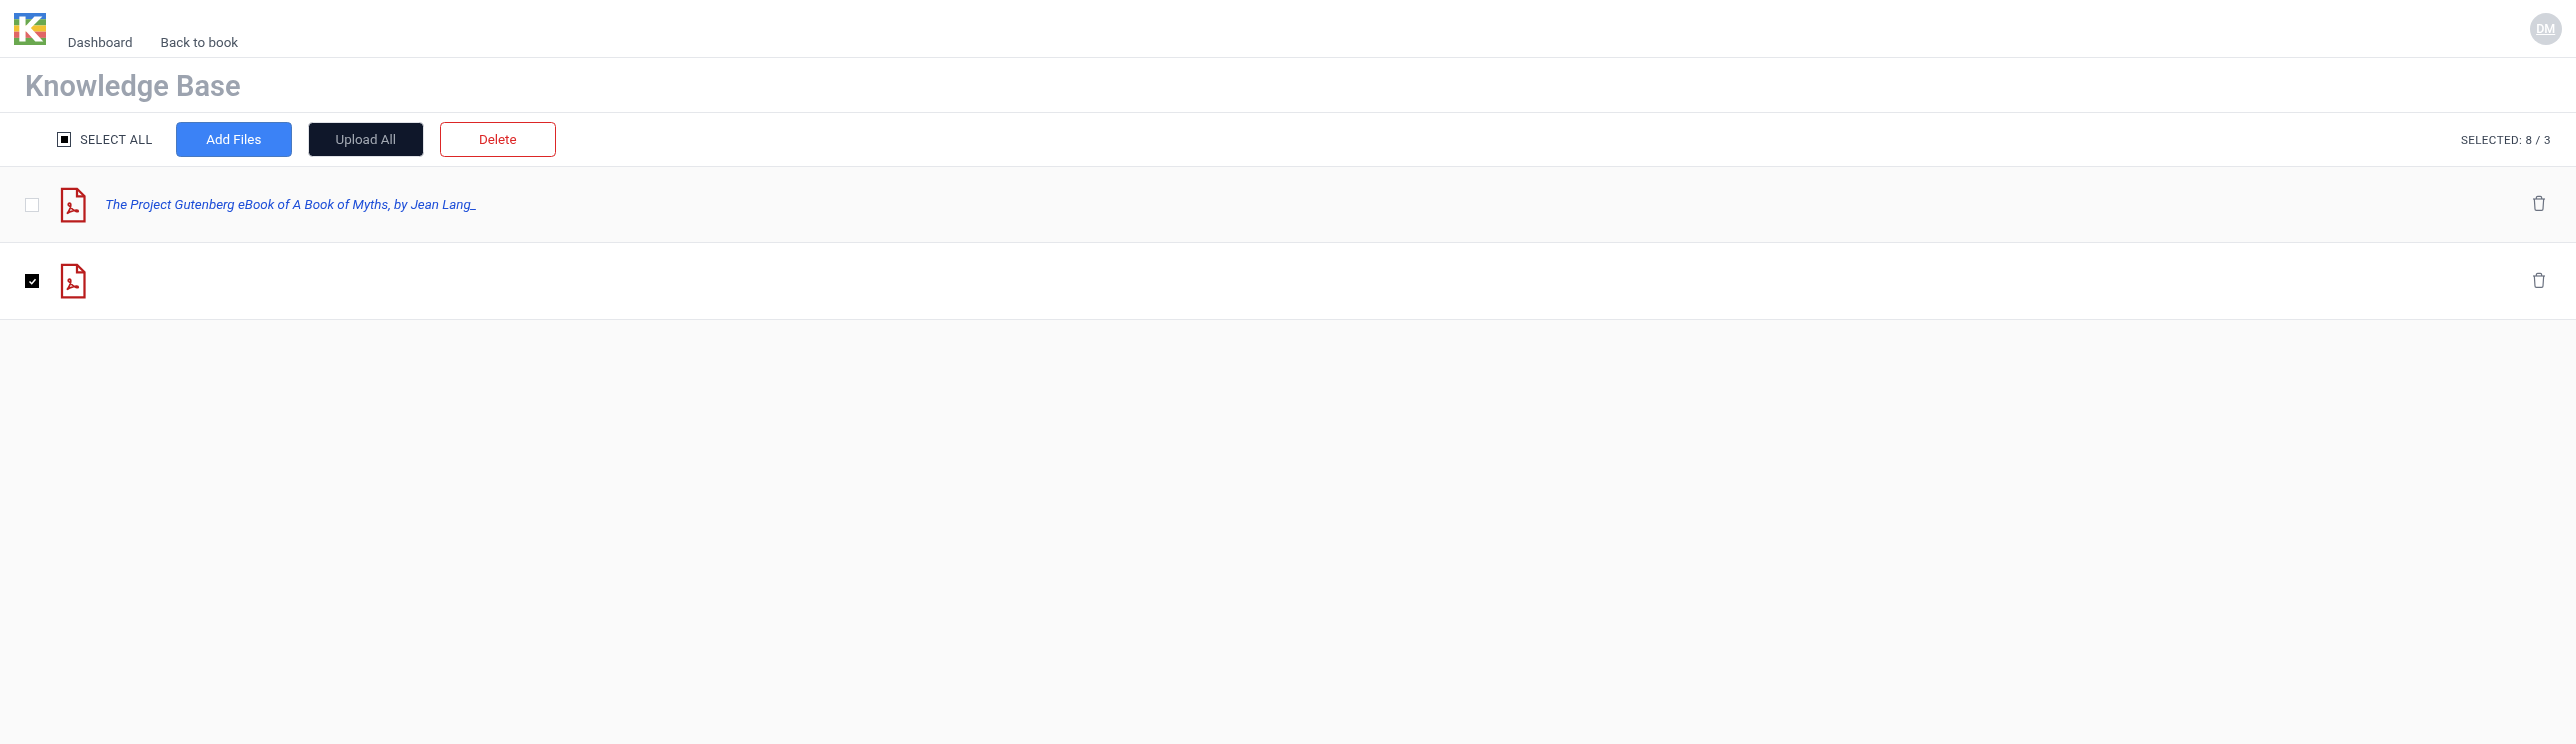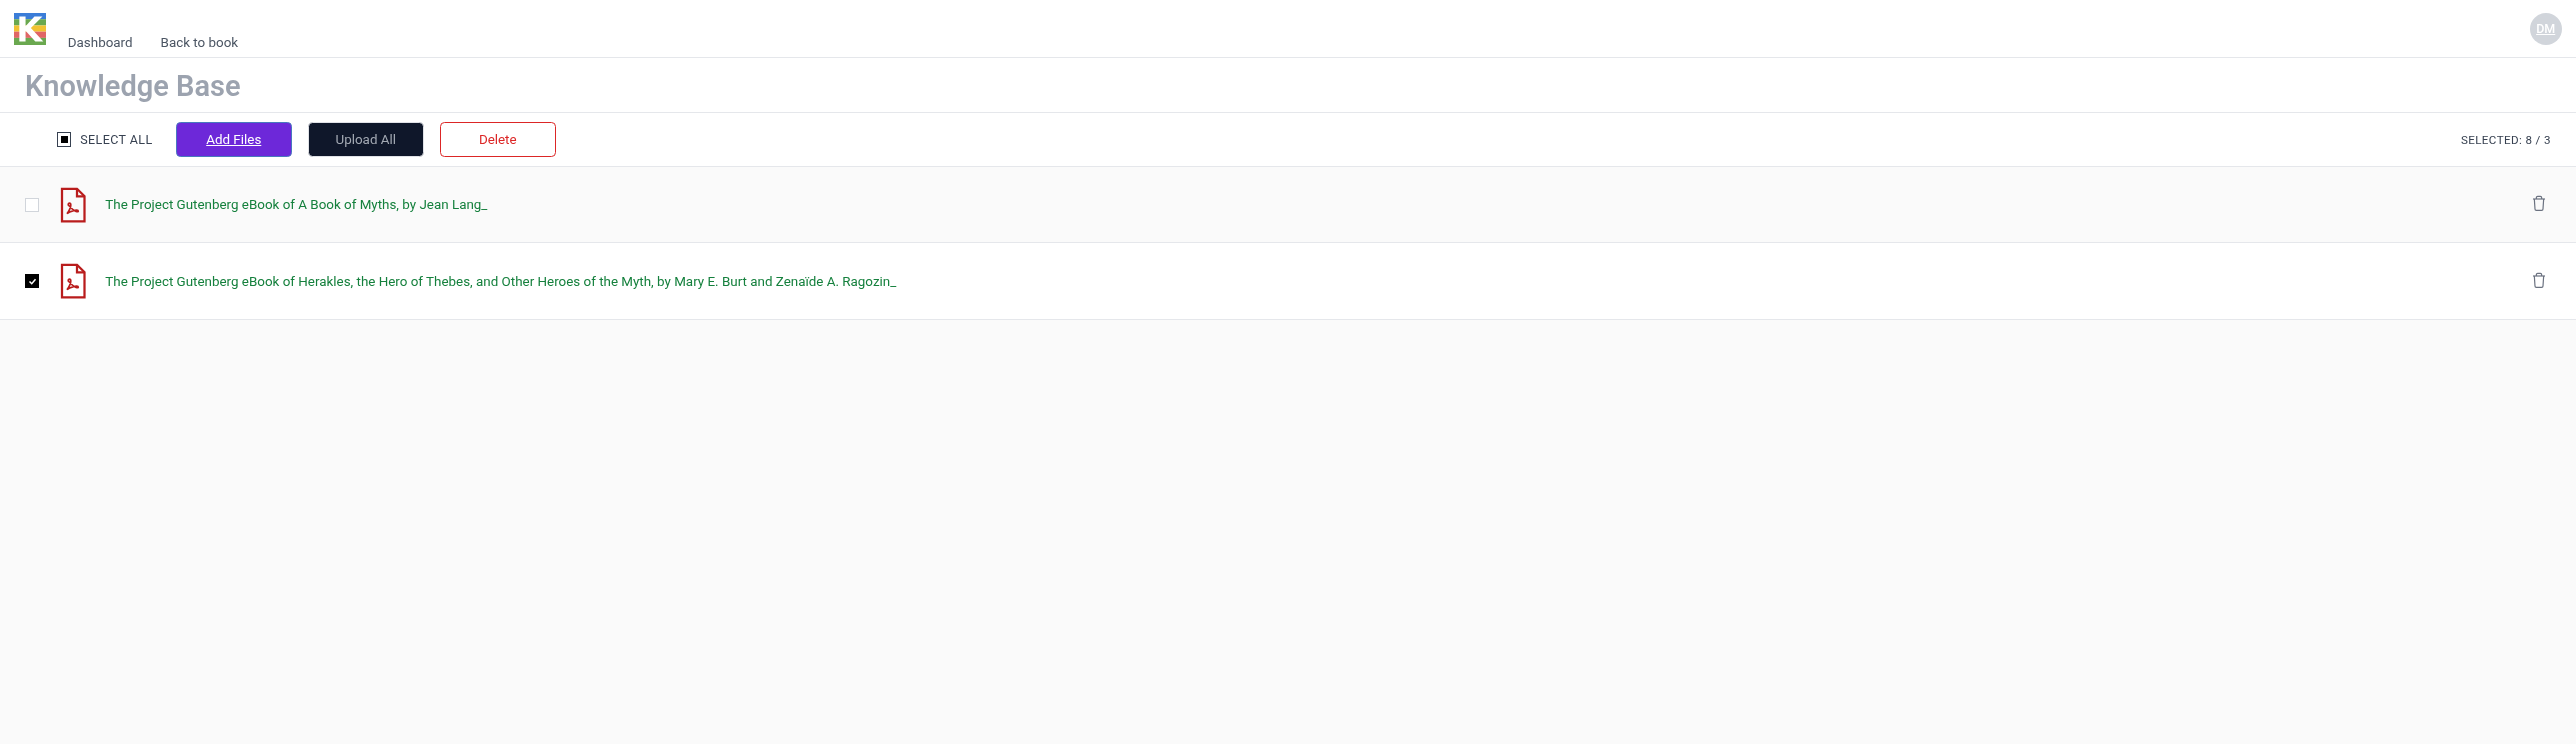--- a/index.html
+++ b/index.html
@@ -106,25 +106,24 @@
     }
     .btn {
       padding: 9px 21.5px;
       border-radius: 4.5px;
       font-size: 13.4px;
       cursor: pointer;
       border: 0.9px solid transparent;
       font-family: inherit;
     }
     .btn-primary {
-      background: #6d28d9;
+      background: #3b82f6;
       color: #fff;
       border-color: #4879bf;
       min-width: 116px;
-      text-decoration: underline;
     }
     .btn-disabled {
       background: #0f172a;
       color: #a3a9b3;
       border: 0.9px solid #e0e2e7;
       cursor: default;
       min-width: 116px;
     }
     .btn-danger {
       background: #fff;
@@ -152,21 +151,22 @@
     .file-row:nth-child(odd) { background: #fafafa; }
     .file-row:nth-child(even) { background: #fff; }
     .file-icon {
       width: 30px;
       height: 36px;
       flex-shrink: 0;
     }
     .file-icon svg { width: 100%; height: 100%; }
     .file-name {
       font-size: 13.4px;
-      color: #15803d;
+      color: #1d4ed8;
+      font-style: italic;
     }
     .trash-btn {
       margin-left: auto;
       background: none;
       border: none;
       cursor: pointer;
       color: #6b7280;
       padding: 3.6px;
       display: flex;
       align-items: center;
@@ -239,21 +239,20 @@
           <path d="M2 6 L5 9 L10 3" stroke="#fff" stroke-width="2" fill="none"></path>
         </svg>
     </div>
     <div class="file-icon">
       <svg viewBox="0 0 24 28" fill="none" stroke="#b91c1c" stroke-width="1.8">
         <path d="M4 1 L16 1 L22 7 L22 27 L4 27 Z"></path>
         <path d="M16 1 L16 7 L22 7"></path>
         <path d="M9 14 C9 12 11 12 11 14 C11 17 8 21 8 21 C10 19 17 17 17 19 C17 20 14 19 12 17 C10.5 15.5 9 14 9 14 Z" stroke-width="1.4"></path>
       </svg>
     </div>
-    <span class="file-name">The Project Gutenberg eBook of Herakles, the Hero of Thebes, and Other Heroes of the Myth, by Mary E. Burt and Zenaïde A. Ragozin_</span>
     <button class="trash-btn">
       <span>
         <svg viewBox="0 0 24 24" fill="none" stroke="currentColor" stroke-width="1.8">
           <path d="M3 6 L21 6"></path>
           <path d="M8 6 L8 4 C8 3 9 2 10 2 L14 2 C15 2 16 3 16 4 L16 6"></path>
           <path d="M5 6 L6 21 C6 22 7 23 8 23 L16 23 C17 23 18 22 18 21 L19 6"></path>
         </svg>
       </span>
     </button>
   </div>

